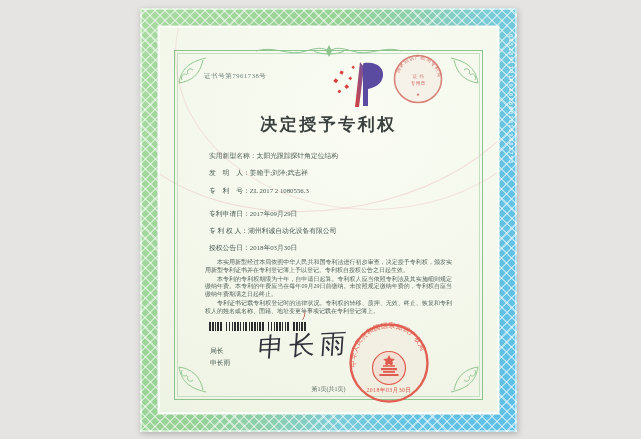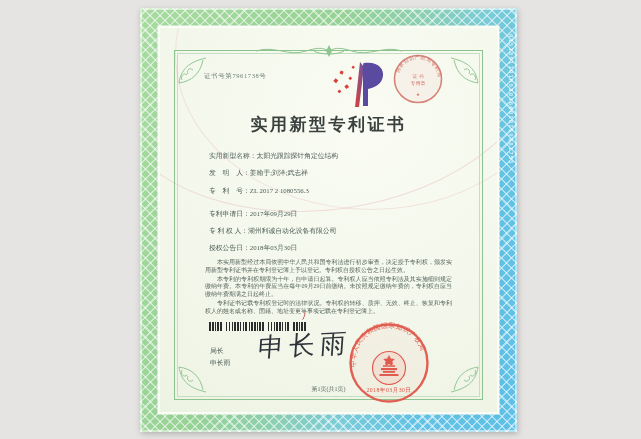--- a/index.html
+++ b/index.html
@@ -160,21 +160,21 @@
             <path id="cs-arc" d="M6,26 A20,20 0 1 1 46,26"></path>
           </defs>
         <text font-size="5" fill="#cf6a62" letter-spacing="0.5">
           <textPath href="#cs-arc" startOffset="6">国家知识产权局专利局</textPath>
         </text>
         <text x="26" y="25" text-anchor="middle" font-size="5" fill="#cf6a62">证 书</text>
         <text x="26" y="32" text-anchor="middle" font-size="5" fill="#cf6a62">专用章</text>
         <text x="26" y="43" text-anchor="middle" font-size="4.5" fill="#cf6a62">★</text>
       </svg>
 
-      <div class="title">实用新型专利证书</div>
+      <div class="title">决定授予专利权</div>
 
       <div class="field-row" style="top:123px">
         <span class="field-label">实用新型名称：</span><span class="field-value">太阳光跟踪探针角定位结构</span>
       </div>
       <div class="field-row" style="top:140px">
         <span class="field-label">发　明　人：</span><span class="field-value">姜翰于;刘洋;武志祥</span>
       </div>
       <div class="field-row" style="top:158px">
         <span class="field-label">专　利　号：</span><span class="field-value">ZL 2017 2 1080556.3</span>
       </div>

